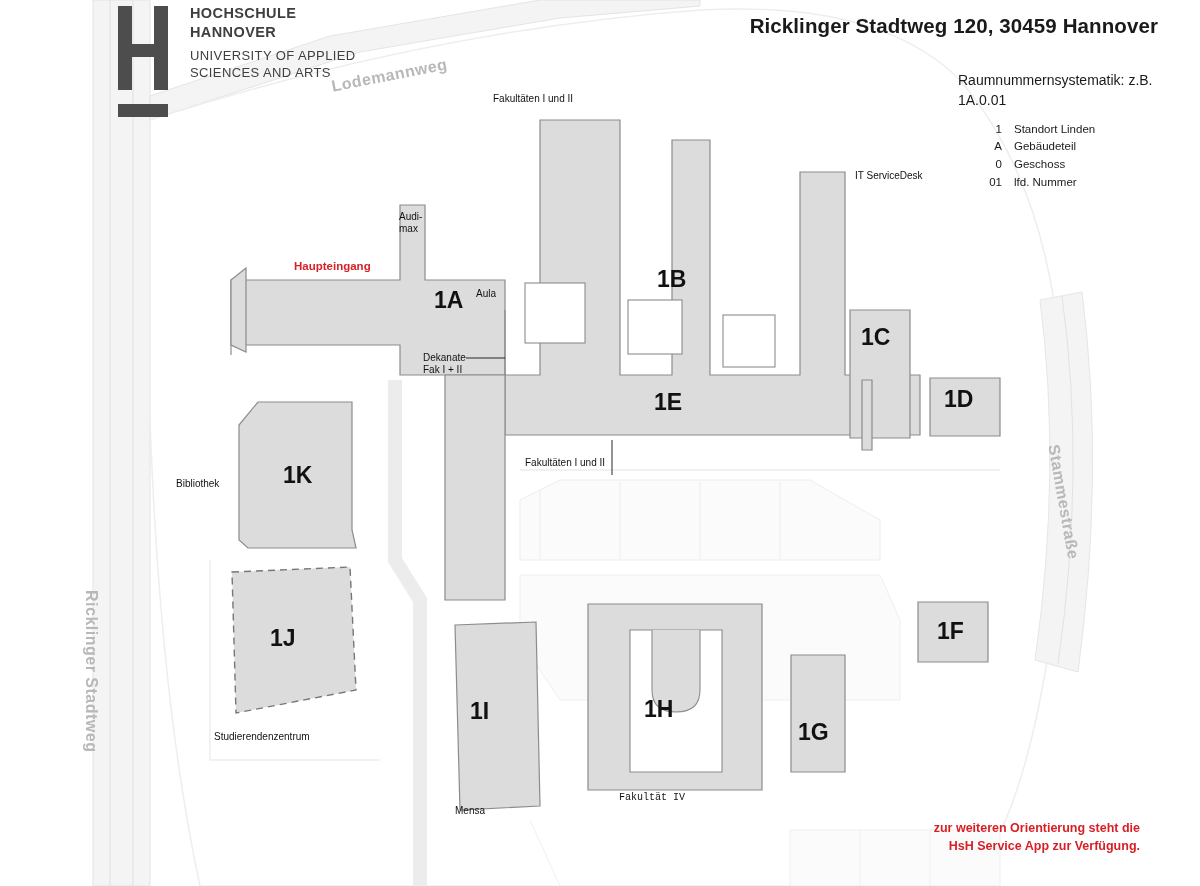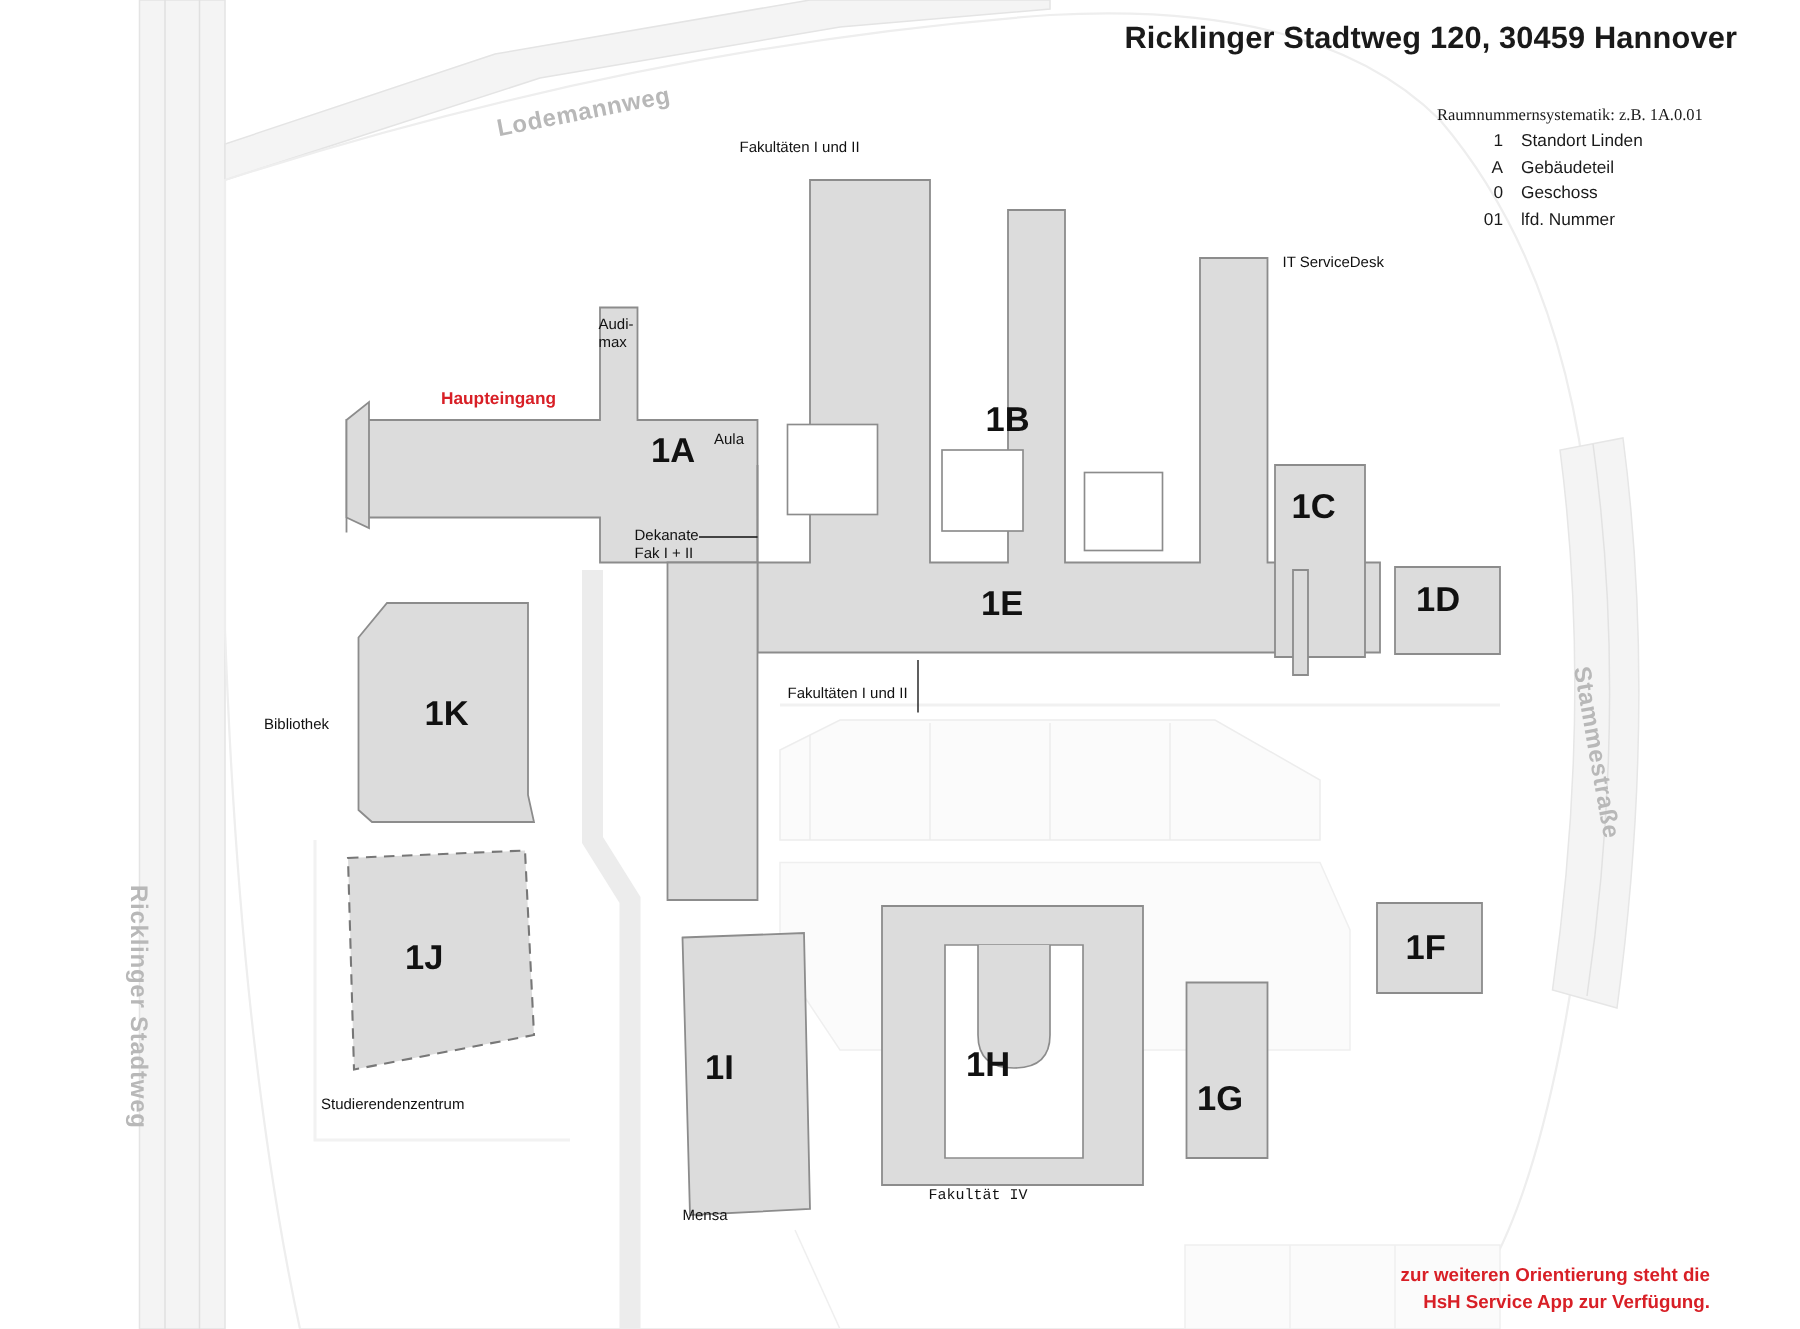--- a/index.html
+++ b/index.html
@@ -82,22 +82,22 @@
   .legend {
     position: absolute;
     right: 42px;
     top: 70px;
     width: 200px;
     font-size: 11.5px;
     color: #1a1a1a;
     line-height: 1.45;
   }
   .legend-title {
-    font-size: 11px;
-    font-family: Liberation Serif, serif;
+    font-size: 14px;
+    margin-bottom: 10px;
   }
   .legend-row {
     display: flex;
     margin-bottom: 1px;
   }
   .legend-key {
     width: 44px;
     text-align: right;
     padding-right: 12px;
     flex: 0 0 auto;
@@ -126,21 +126,21 @@
     position: absolute;
     color: #b8b8b8;
     font-size: 16px;
     font-weight: bold;
     letter-spacing: 0.5px;
     white-space: pre;
   }
   .footnote {
     position: absolute;
     right: 60px;
-    bottom: 8px;
+    bottom: 30px;
     color: #d81f26;
     font-size: 12.5px;
     font-weight: bold;
     text-align: right;
     line-height: 1.5;
   }
 </style>
 </head>
 <body>
 
@@ -213,20 +213,35 @@
 
       <path d="M 918 602 L 988 602 L 988 662 L 918 662 Z" fill="#dcdcdc" stroke="#8c8c8c" stroke-width="1.2"></path>
     </g>
 
     <g>
       <path d="M 466 358 L 505 358" stroke="#111111" stroke-width="0.9" fill="none"></path>
       <path d="M 612 475 L 612 440" stroke="#111111" stroke-width="0.9" fill="none"></path>
     </g>
   </svg>
 
+  <div class="logo-block">
+    <div class="logo-mark">
+      <div class="bar-v-l"></div>
+      <div class="bar-v-r"></div>
+      <div class="bar-h"></div>
+      <div class="bar-under"></div>
+    </div>
+    <div class="logo-text">
+      <div class="l1">HOCHSCHULE
+HANNOVER</div>
+      <div class="l2">UNIVERSITY OF
+APPLIED SCIENCES
+AND ARTS</div>
+    </div>
+  </div>
 
   <div class="header-title">Ricklinger Stadtweg 120, 30459 Hannover</div>
 
   <div class="legend">
     <div class="legend-title">Raumnummernsystematik: z.B.
 1A.0.01</div>
     <div class="legend-row">
       <div class="legend-key">1</div>
       <div class="legend-val">Standort Linden</div>
     </div>

